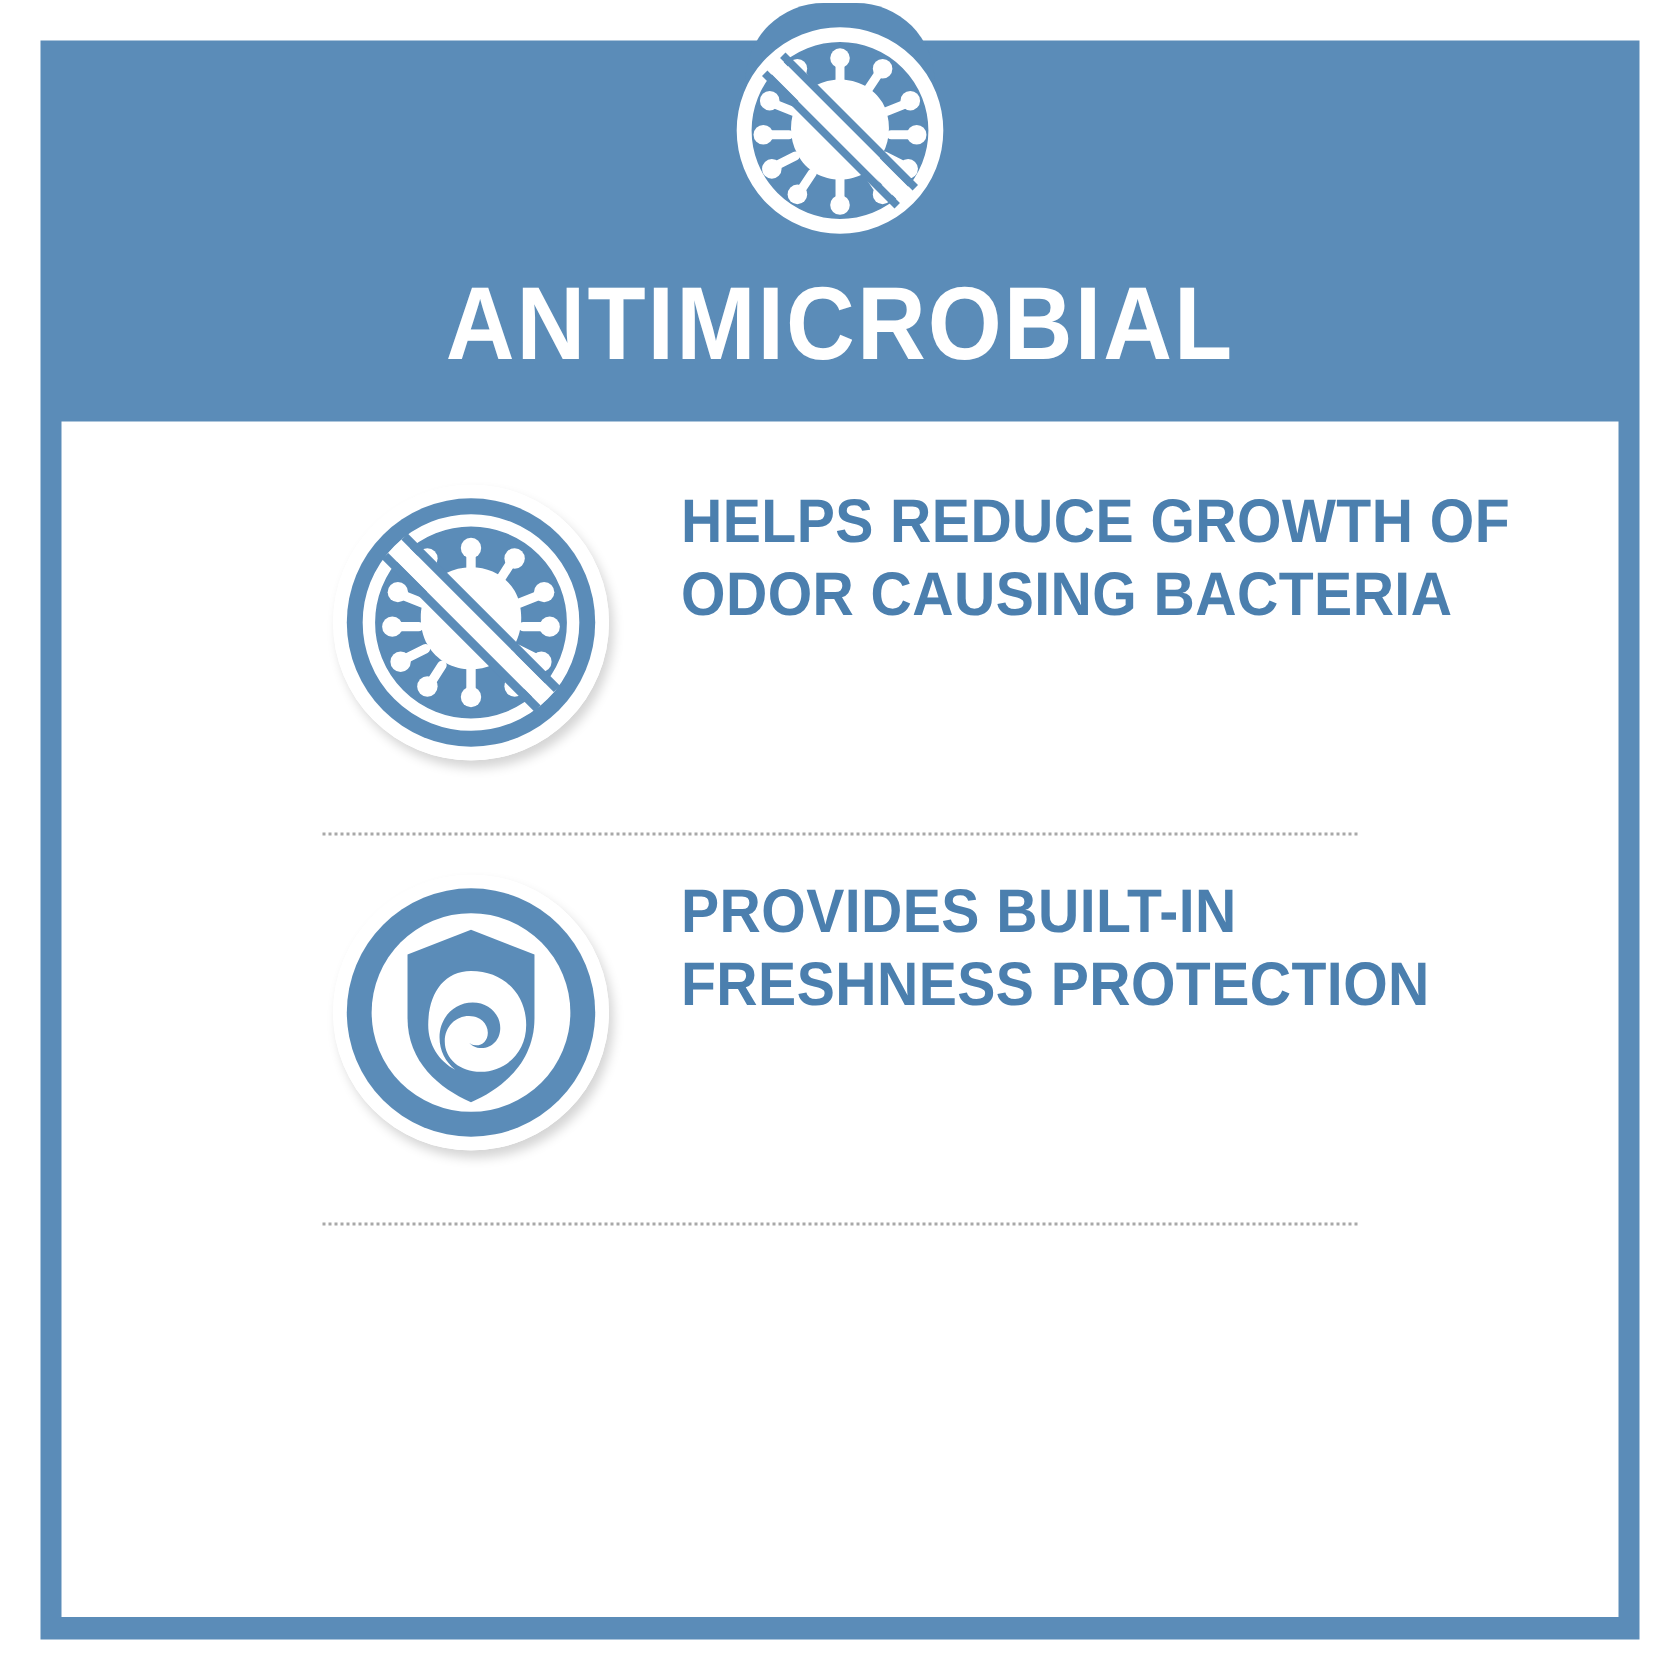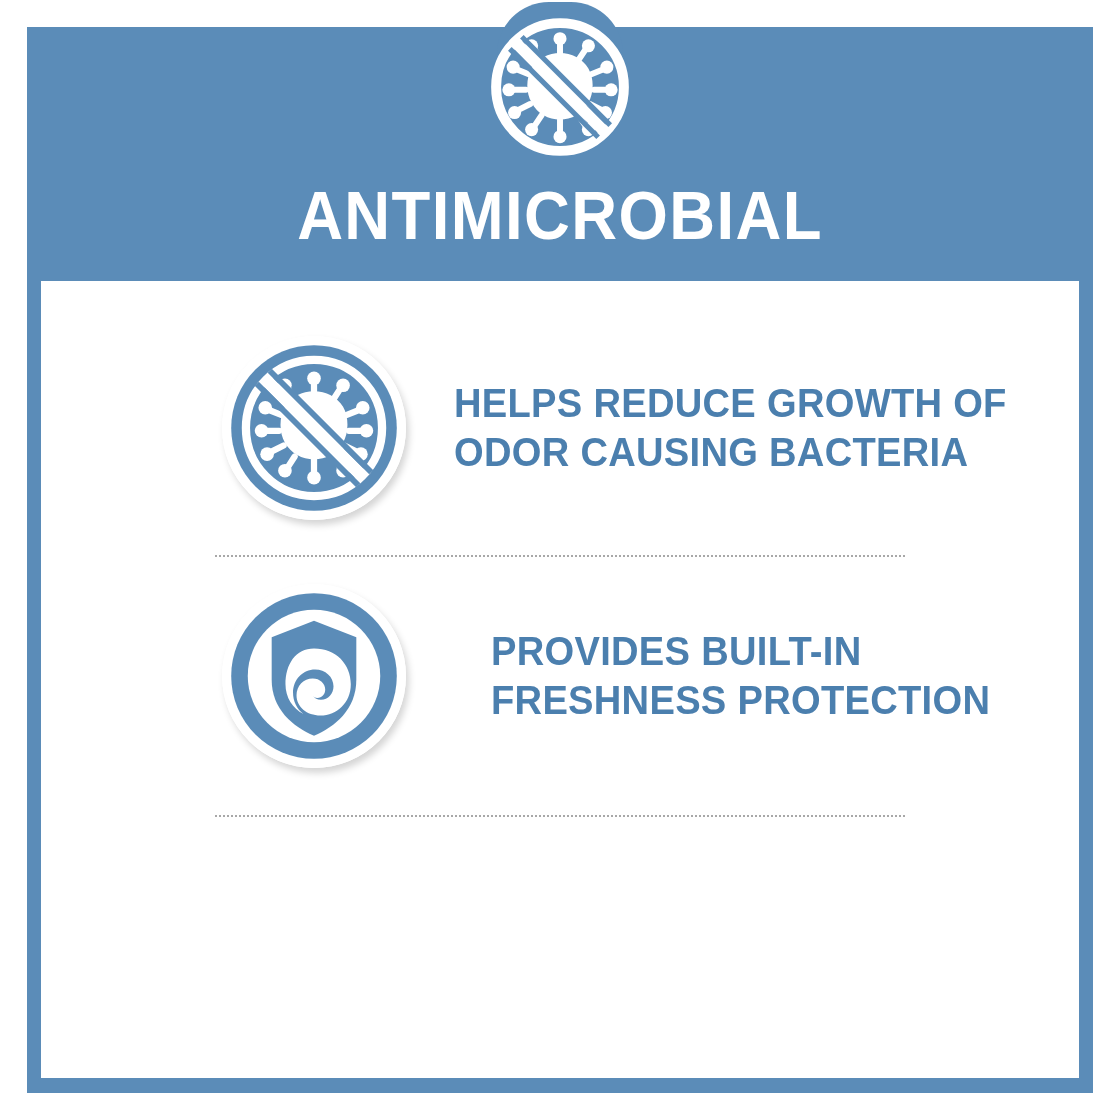--- a/index.html
+++ b/index.html
@@ -92,24 +92,24 @@
     width: 1038px;
     height: 797px;
   }
 
   .feature-row {
     position: absolute;
     left: 0;
     width: 1038px;
     height: 210px;
     display: flex;
-    align-items: center;
+    align-items: flex-start;
   }
   .feature-row.row-0 { top: 42px; }
-  .feature-row.row-1 { top: 290px; gap: 37px; }
+  .feature-row.row-1 { top: 302px; }
   .feature-row.row-2 { top: 557px; }
 
   .badge {
     position: relative;
     flex: 0 0 auto;
     margin-left: 181px;
     width: 184px;
     height: 184px;
     border-radius: 50%;
     background: #ffffff;

